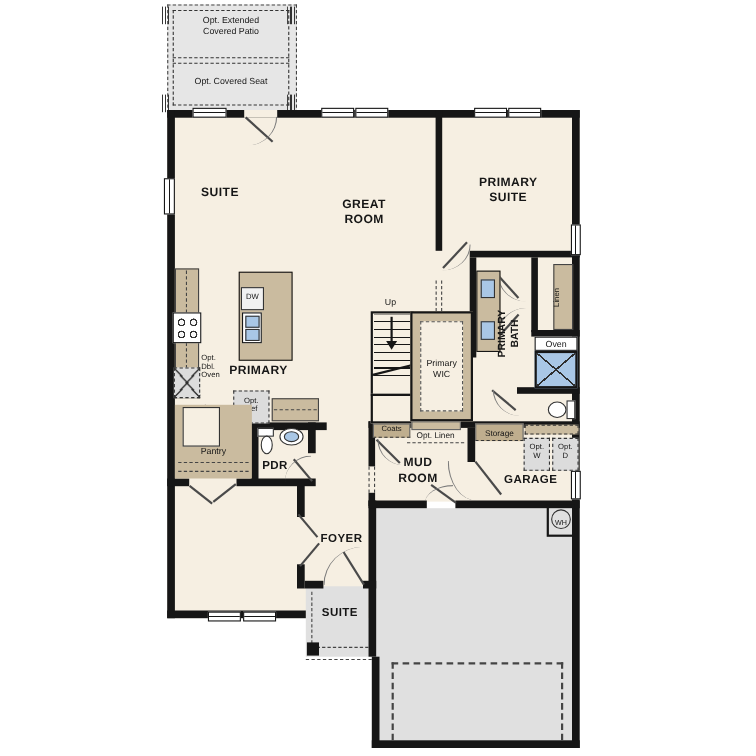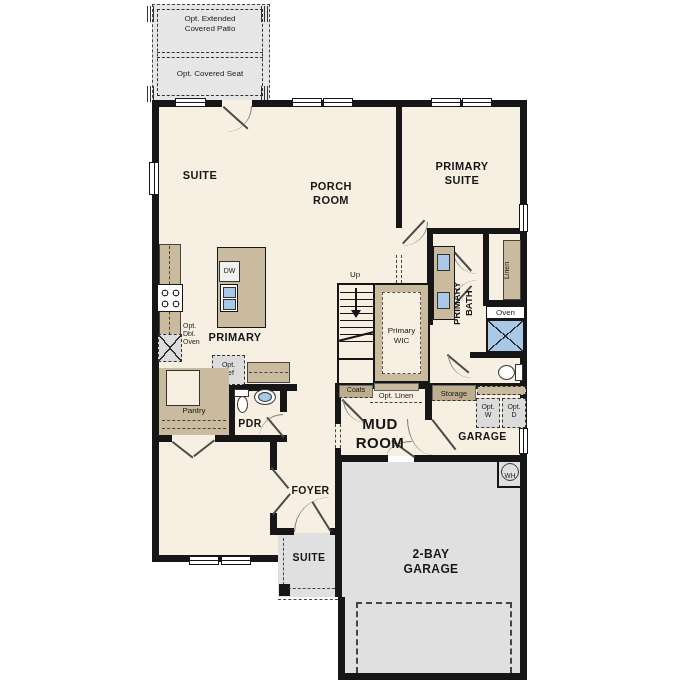--- a/index.html
+++ b/index.html
@@ -206,36 +206,34 @@
   <div class="tan" style="left:374px;top:383px;width:45px;height:8px;border:1px solid #666;"></div>
   <div class="lbl tiny" style="left:370px;top:392px;width:52px;border-bottom:1px dashed #444;padding-bottom:1px;font-size:7.5px;">Opt. Linen</div>
   <div class="hdr" style="left:432px;top:385px;width:44px;height:16px;border-bottom:1px dashed #333;line-height:16px;"><span style="font-size:7.5px;">Storage</span></div>
   <div class="tan" style="left:477px;top:386px;width:49px;height:9px;border:1px dashed #333;"></div>
   <div class="abs" style="left:476px;top:398px;width:24px;height:30px;background:#dcdcdc;border:1px dashed #333;"></div>
   <div class="lbl tiny" style="left:476px;top:403px;width:24px;">Opt.
 W</div>
   <div class="abs" style="left:502px;top:398px;width:24px;height:30px;background:#dcdcdc;border:1px dashed #333;"></div>
   <div class="lbl tiny" style="left:502px;top:403px;width:24px;">Opt.
 D</div>
-  <div class="lbl room" style="left:350px;top:415px;width:60px;font-size:15px;">MUD
+  <div class="lbl room" style="left:350px;top:415px;width:60px;font-size:11px;">MUD
 ROOM</div>
   <div class="lbl room" style="left:445px;top:430px;width:75px;font-size:10.5px;">GARAGE</div>
 
   <div class="lbl room" style="left:283px;top:484px;width:55px;font-size:10.5px;">FOYER</div>
   <div class="lbl room" style="left:283px;top:551px;width:52px;font-size:10.5px;">SUITE</div>
   <div class="abs" style="left:283px;top:538px;width:1px;height:52px;border-left:1px dashed #444;"></div>
   <div class="dashl" style="left:283px;top:588px;width:52px;"></div>
   <div class="dashl" style="left:278px;top:599px;width:60px;"></div>
   <div class="abs" style="left:279px;top:584px;width:11px;height:12px;background:#161616;"></div>
 
   <div class="abs" style="left:497px;top:459px;width:25px;height:29px;border:2px solid #161616;"></div>
   <div class="abs" style="left:501px;top:463px;width:18px;height:18px;border:1.5px solid #333;border-radius:50%;text-align:center;line-height:18px;"><span style="font-size:6.5px;">WH</span></div>
-  <div class="lbl room" style="left:376px;top:547px;width:110px;font-size:12px;">2-BAY
-GARAGE</div>
   <div class="abs" style="left:356px;top:602px;width:156px;height:71px;border:2px dashed #444;border-bottom:none;"></div>
 
   <div class="lbl room" style="left:165px;top:169px;width:70px;">SUITE</div>
-  <div class="lbl room" style="left:295px;top:180px;width:72px;">PORCH
+  <div class="lbl room" style="left:295px;top:180px;width:72px;">GREAT
 ROOM</div>
   <div class="lbl room" style="left:428px;top:160px;width:68px;">PRIMARY
 SUITE</div>
 
 </div>
 
 </body></html>

